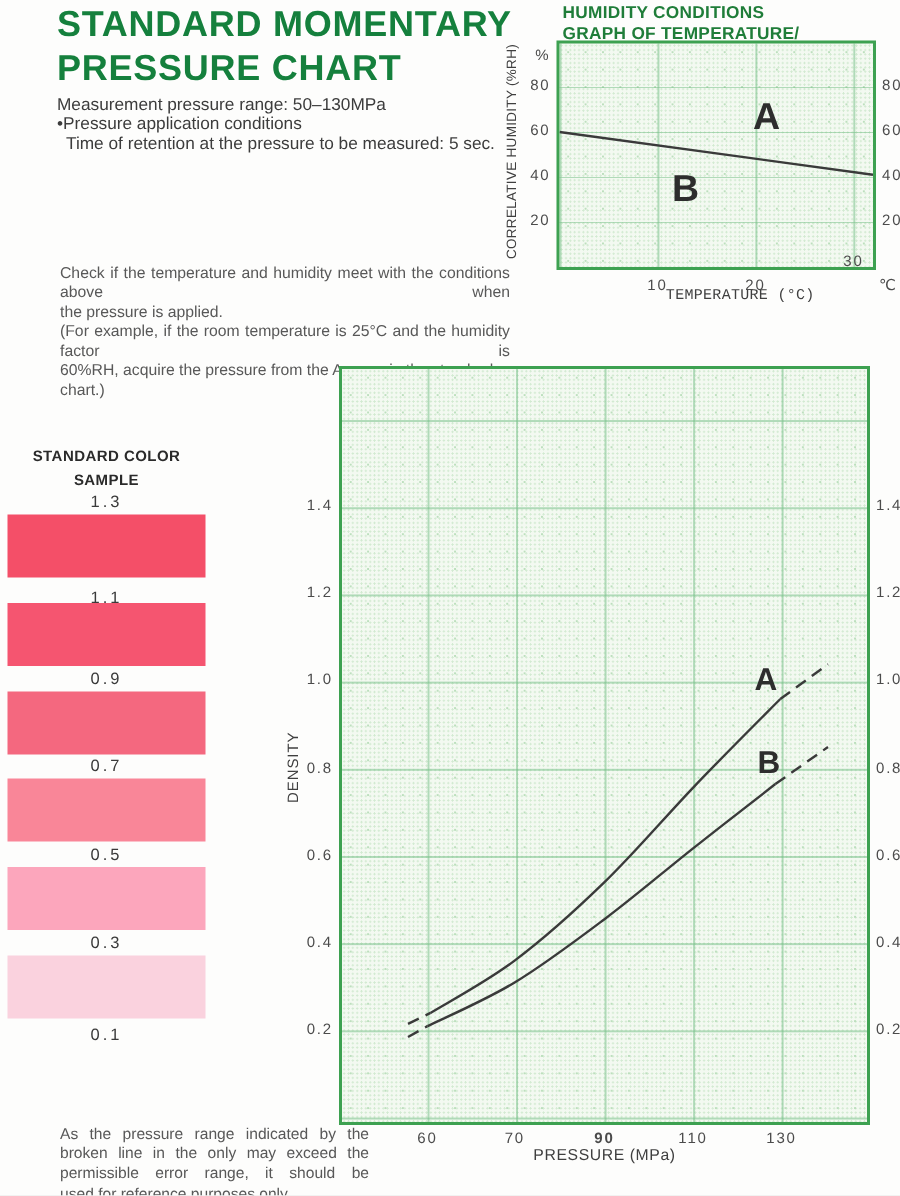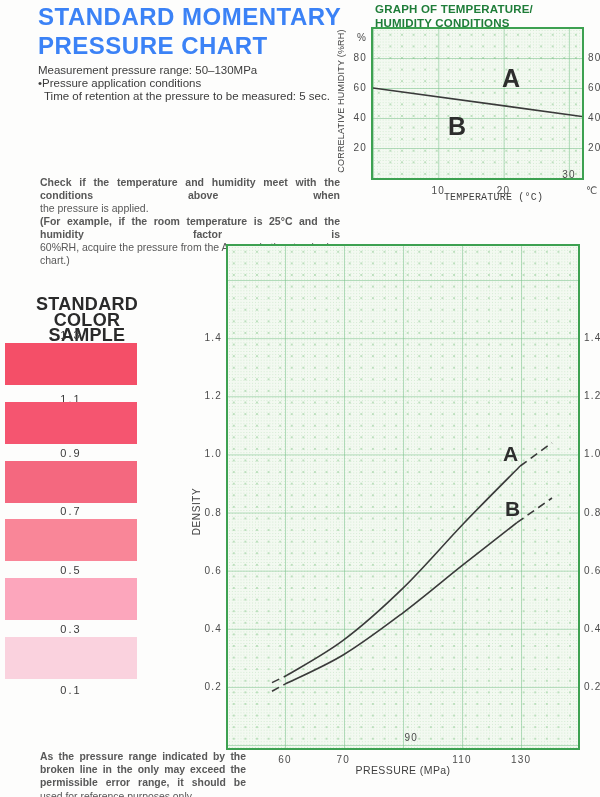--- a/index.html
+++ b/index.html
@@ -1,26 +1,26 @@
 <!DOCTYPE html>
 <html><head>
 <meta charset="utf-8">
 <style>
   html,body{margin:0;padding:0;background:#e9e9e9;}
   .page{position:relative;width:600px;height:797px;background:#fdfdfc;overflow:hidden;
         font-family:"Liberation Sans","DejaVu Sans",sans-serif;color:#333;}
   
   .page-title{position:absolute;left:38px;top:2px;font-size:24px;line-height:29px;
-        font-weight:700;color:#3b82f6;letter-spacing:.5px;}
+        font-weight:700;color:#15803d;letter-spacing:.5px;}
   
   .specs{position:absolute;left:38px;top:64px;font-size:11.5px;line-height:13.2px;color:#3c3c3c;}
   .specs .indent{padding-left:6px;}
   
   .note{position:absolute;left:40px;top:176px;width:300px;font-size:10.5px;line-height:13px;color:#585858;}
-  .jl{text-align:justify;text-align-last:justify;font-weight:bold;}
+  .jl{text-align:justify;text-align-last:justify;}
   
   .footer{position:absolute;left:40px;top:750px;width:206px;font-size:10.4px;line-height:13.2px;color:#585858;}
   
   .cond-title{position:absolute;left:375px;top:3px;font-size:11.5px;line-height:13.5px;
         font-weight:700;color:#1f7d39;letter-spacing:.2px;}
   
   .plot{position:absolute;border:2px solid #3da151;
         background-color:#f3f9f1;
         background-image:
           radial-gradient(circle,#bcdfbd 0.7px, transparent 0.8px),
@@ -52,21 +52,21 @@
   #cond-xlabel{left:389px;top:192px;width:209px;font-size:10px;letter-spacing:.2px;font-family:Liberation Mono, monospace;}
   #main-xlabel{left:228px;top:764px;width:350px;font-size:10.5px;letter-spacing:.4px;}
   
   .curve-label{position:absolute;font-weight:700;color:#2d2d2d;}
   #cond-a{left:502px;top:64px;font-size:25px;}
   #cond-b{left:448px;top:112px;font-size:25px;}
   #main-a{left:503px;top:442px;font-size:21px;}
   #main-b{left:505px;top:497px;font-size:21px;}
   
   .cs-title{position:absolute;left:5px;top:297px;width:132px;text-align:center;
-        font-size:18px;line-height:15.5px;font-weight:700;color:#2a2a2a;letter-spacing:.3px;margin-left:16px;}
+        font-size:10px;line-height:15.5px;font-weight:700;color:#2a2a2a;letter-spacing:.3px;}
   .cslabel{position:absolute;font-size:11px;letter-spacing:2px;color:#3a3a3a;text-align:center;}
   .swatch{position:absolute;}
   
   .tick{position:absolute;font-size:10px;letter-spacing:1.2px;color:#4b4b4b;white-space:nowrap;}
 </style>
 </head>
 <body>
 
 <div class="page">
 
@@ -82,22 +82,22 @@
   </div>
 
   <div class="note">
     <div class="jl">Check if the temperature and humidity meet with the conditions above when</div>
     <div>the pressure is applied.</div>
     <div class="jl">(For example, if the room temperature is 25°C and the humidity factor is</div>
     <div>60%RH, acquire the pressure from the A curve in the standard chart.)</div>
   </div>
 
   <div class="cond-title">
+    <div>HUMIDITY CONDITIONS</div>
     <div>GRAPH OF TEMPERATURE/</div>
-    <div>HUMIDITY CONDITIONS</div>
   </div>
 
   <div class="vlabel" id="cond-ylabel">CORRELATIVE HUMIDITY (%RH)</div>
 
   <div class="plot" id="cond-plot">
     <svg id="cond-svg" width="209" height="149" viewBox="0 0 209 149">
         <path d="M0,59L209,87.5" fill="none" stroke="#3a3a3a" stroke-width="1.6"></path>
       </svg>
   </div>
 
@@ -158,21 +158,21 @@
     <div class="tick" style="left: 192px; top: 506.551px; width: 30px; text-align: right;">0.8</div>
     <div class="tick" style="left: 584px; top: 506.551px; width: 30px;">0.8</div>
     <div class="tick" style="left: 192px; top: 564.687px; width: 30px; text-align: right;">0.6</div>
     <div class="tick" style="left: 584px; top: 564.687px; width: 30px;">0.6</div>
     <div class="tick" style="left: 192px; top: 622.822px; width: 30px; text-align: right;">0.4</div>
     <div class="tick" style="left: 584px; top: 622.822px; width: 30px;">0.4</div>
     <div class="tick" style="left: 192px; top: 680.958px; width: 30px; text-align: right;">0.2</div>
     <div class="tick" style="left: 584px; top: 680.958px; width: 30px;">0.2</div>
     <div class="tick" style="left: 269.956px; top: 754px; width: 30px; text-align: center;">60</div>
     <div class="tick" style="left: 320px; top: 754px; width: 30px; text-align: right;">70</div>
-    <div class="tick" style="left: 388px; top: 732px; width: 30px; text-align: right;">90</div>
+    <div class="tick" style="left: 388px; top: 754px; width: 30px; text-align: center; font-weight: bold;">90</div>
     <div class="tick" style="left: 447.022px; top: 754px; width: 30px; text-align: center;">110</div>
     <div class="tick" style="left: 506.044px; top: 754px; width: 30px; text-align: center;">130</div>
     <div class="cslabel" style="left: 5px; top: 329px; width: 132px;">1.3</div>
     <div class="swatch" style="left: 5px; top: 343px; width: 132px; height: 42px; background: rgb(244, 79, 104);"></div>
     <div class="cslabel" style="left: 5px; top: 393px; width: 132px;">1.1</div>
     <div class="swatch" style="left: 5px; top: 401.8px; width: 132px; height: 42px; background: rgb(245, 85, 112);"></div>
     <div class="cslabel" style="left: 5px; top: 446.6px; width: 132px;">0.9</div>
     <div class="swatch" style="left: 5px; top: 460.6px; width: 132px; height: 42px; background: rgb(244, 104, 127);"></div>
     <div class="cslabel" style="left: 5px; top: 505.4px; width: 132px;">0.7</div>
     <div class="swatch" style="left: 5px; top: 519.4px; width: 132px; height: 42px; background: rgb(249, 134, 152);"></div>

